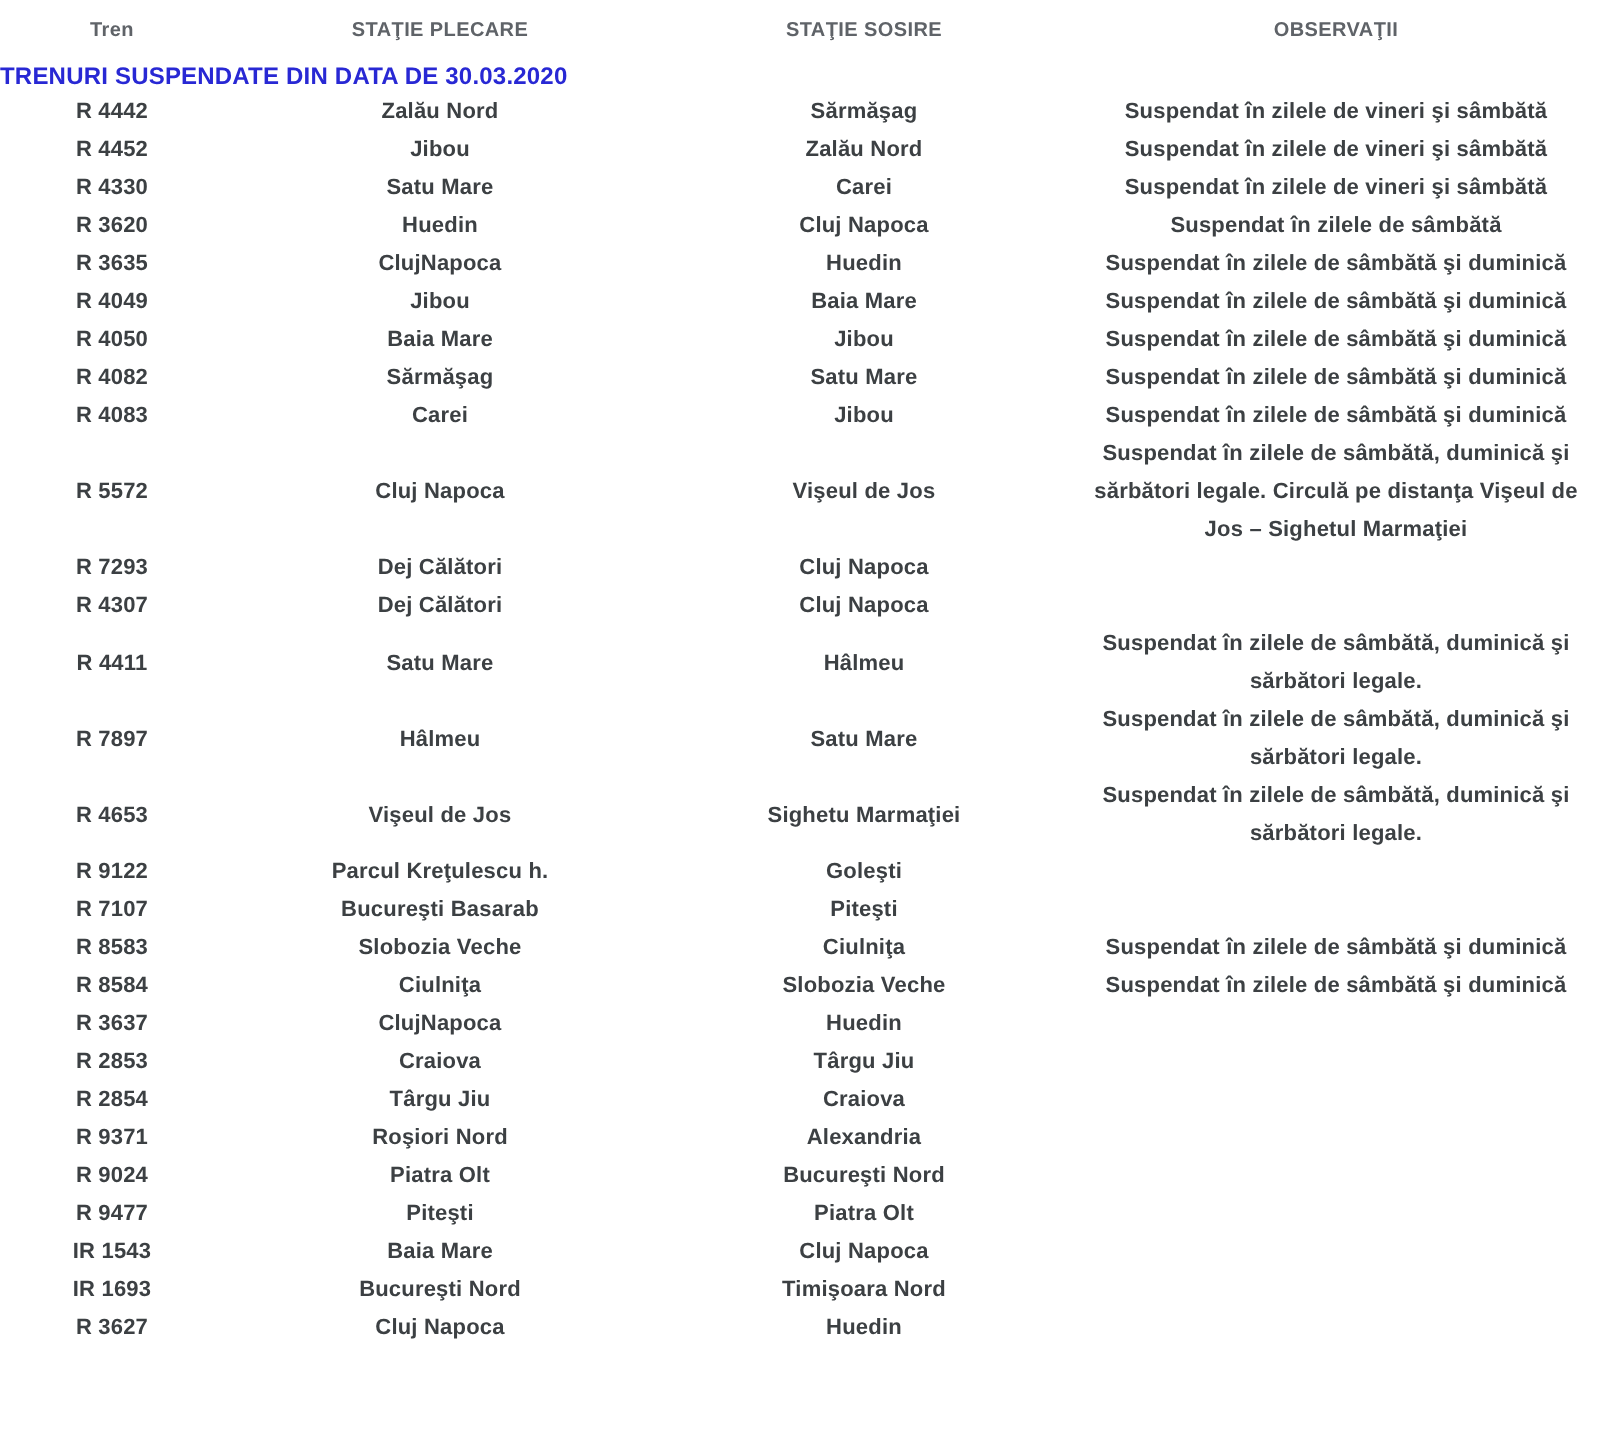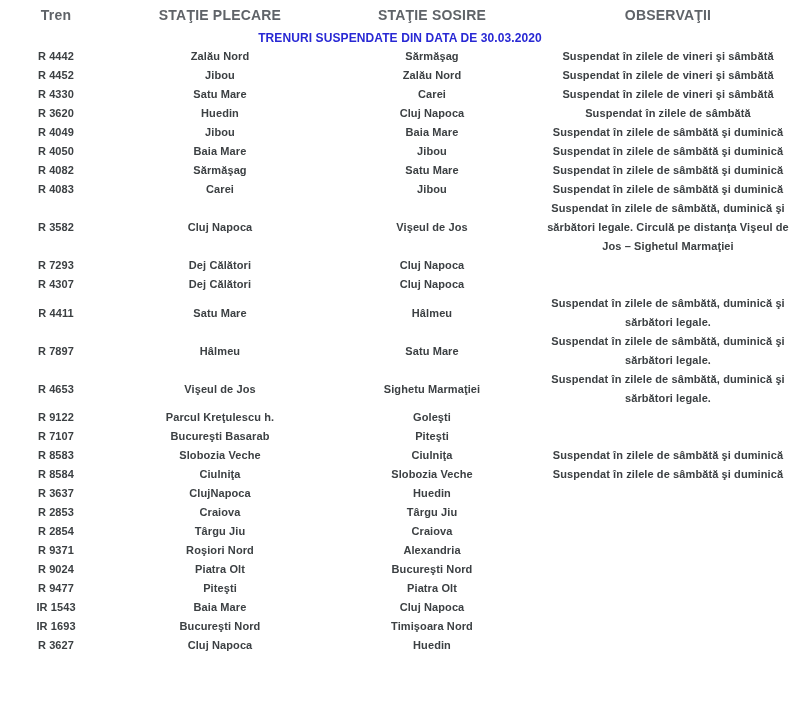--- a/index.html
+++ b/index.html
@@ -20,34 +20,34 @@
     width: 800px;
     border-collapse: collapse;
     table-layout: fixed;
     margin-top: 2px;
   }
   col.c0 { width: 112px; }
   col.c1 { width: 216px; }
   col.c2 { width: 208px; }
   col.c3 { width: 264px; }
   thead th {
-    font-size: 14px;
+    font-size: 10px;
     font-weight: 700;
     color: var(--header-gray);
     text-align: center;
     vertical-align: middle;
     height: 26px;
     padding: 0;
     letter-spacing: 0.2px;
   }
   .title-cell {
     color: var(--title-blue);
     font-size: 12px;
     font-weight: 700;
-    text-align: center;
+    text-align: left;
     vertical-align: middle;
     height: 19px;
     padding: 0;
     letter-spacing: 0.1px;
     margin-top: 19px;
   }
   tbody td {
     font-size: 11px;
     font-weight: 700;
     color: var(--body-gray);
@@ -100,20 +100,26 @@
         <td class="c2">Carei</td>
         <td class="c3">Suspendat în zilele de vineri şi sâmbătă</td>
       </tr>
       <tr>
         <td class="c0">R 3620</td>
         <td class="c1">Huedin</td>
         <td class="c2">Cluj Napoca</td>
         <td class="c3">Suspendat în zilele de sâmbătă</td>
       </tr>
       <tr>
+        <td class="c0">R 3635</td>
+        <td class="c1">ClujNapoca</td>
+        <td class="c2">Huedin</td>
+        <td class="c3">Suspendat în zilele de sâmbătă şi duminică</td>
+      </tr>
+      <tr>
         <td class="c0">R 4049</td>
         <td class="c1">Jibou</td>
         <td class="c2">Baia Mare</td>
         <td class="c3">Suspendat în zilele de sâmbătă şi duminică</td>
       </tr>
       <tr>
         <td class="c0">R 4050</td>
         <td class="c1">Baia Mare</td>
         <td class="c2">Jibou</td>
         <td class="c3">Suspendat în zilele de sâmbătă şi duminică</td>
@@ -124,21 +130,21 @@
         <td class="c2">Satu Mare</td>
         <td class="c3">Suspendat în zilele de sâmbătă şi duminică</td>
       </tr>
       <tr>
         <td class="c0">R 4083</td>
         <td class="c1">Carei</td>
         <td class="c2">Jibou</td>
         <td class="c3">Suspendat în zilele de sâmbătă şi duminică</td>
       </tr>
       <tr>
-        <td class="c0">R 3582</td>
+        <td class="c0">R 5572</td>
         <td class="c1">Cluj Napoca</td>
         <td class="c2">Vişeul de Jos</td>
         <td class="c3">Suspendat în zilele de sâmbătă, duminică şi
 sărbători legale. Circulă pe distanţa Vişeul de
 Jos – Sighetul Marmaţiei</td>
       </tr>
       <tr>
         <td class="c0">R 7293</td>
         <td class="c1">Dej Călători</td>
         <td class="c2">Cluj Napoca</td>

